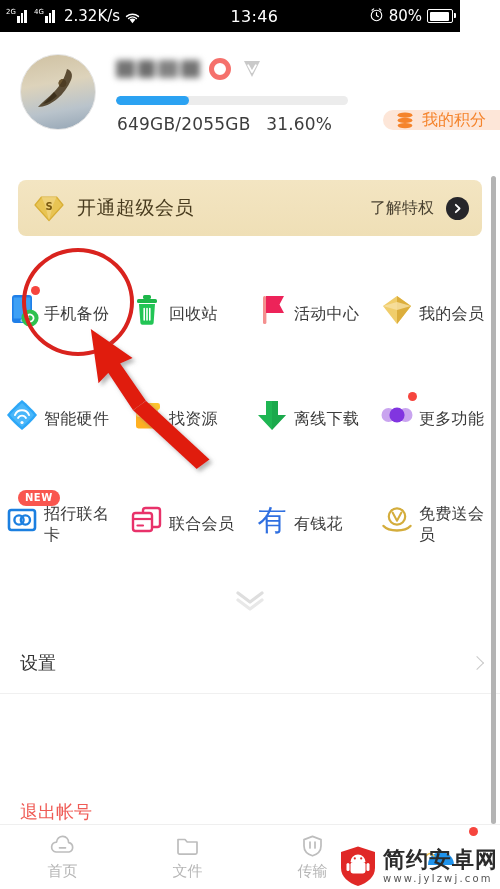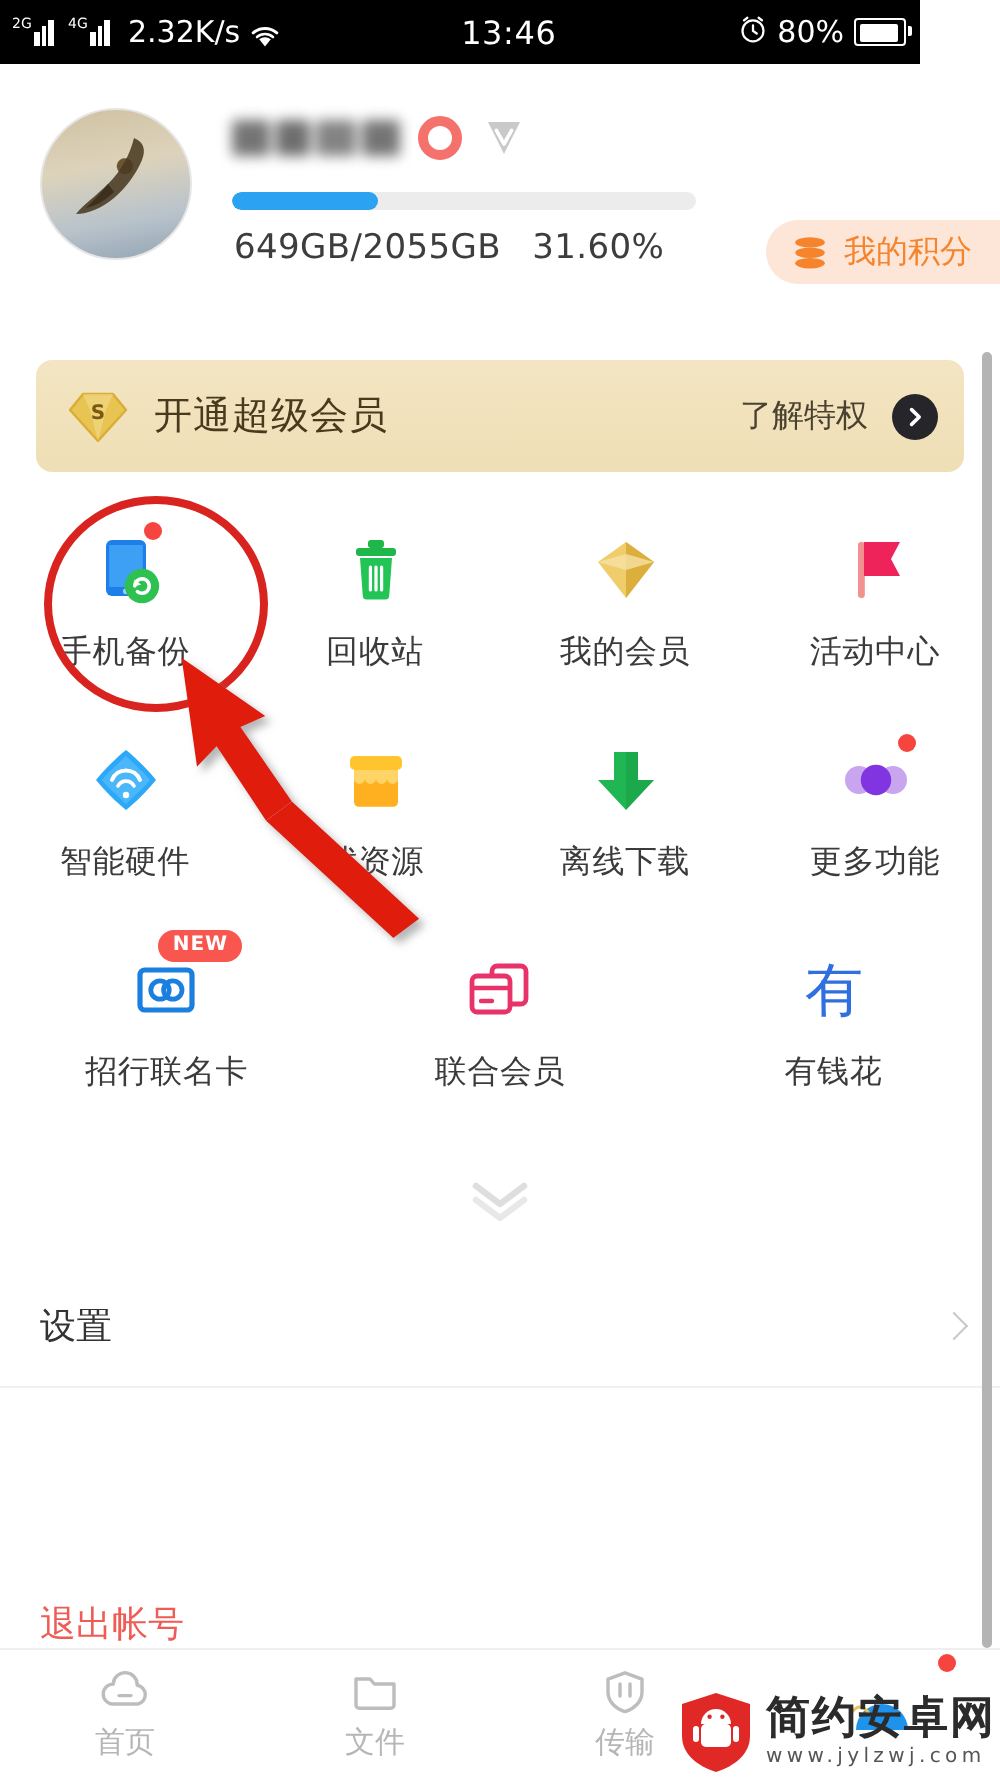--- a/index.html
+++ b/index.html
@@ -117,21 +117,21 @@
     position: absolute; left: 0; top: 0; bottom: 0;
     background: #2ba2f2; border-radius: 5px;
   }
   .quota-text {
     position: absolute; left: 117px; top: 82px;
     font-size: 17px; color: #3d3d3d; letter-spacing: .2px;
   }
   .quota-text .pct { margin-left: 10px; }
   .points-pill {
     position: absolute; right: 0; top: 78px;
-    height: 32px; padding: 0 14px 0 13px;
+    height: 20px; padding: 0 14px 0 13px;
     background: #fde6d8; border-radius: 18px 0 0 18px;
     display: flex; align-items: center; gap: 8px;
     color: #f5842c; font-size: 16px;
   }
   .coin-icon { width: 18px; height: 17px; position: relative; }
 
   
   .svip {
     position: absolute; left: 18px; top: 180px;
     width: 464px; height: 56px;
@@ -150,21 +150,21 @@
     display: flex; align-items: center; justify-content: center; flex: 0 0 auto;
   }
 
   
   .grid {
     position: absolute; left: 0; top: 252px; width: 500px;
   }
   .grid-row { display: flex; height: 105px; }
   .cell {
     flex: 1 1 25%;
-    display: flex; flex-direction: column; align-items: center;
+    display: flex; flex-direction: row; align-items: center;
     position: relative; padding-top: 11px; box-sizing: border-box;
   }
   .cell .ic { width: 44px; height: 44px; position: relative; }
   .cell .lbl {
     margin-top: 9px; font-size: 16px; color: #3b3b3b; letter-spacing: .3px;
   }
   .reddot {
     position: absolute; width: 9px; height: 9px; border-radius: 50%;
     background: #f6453e; right: 0px; top: -3px;
   }
@@ -380,35 +380,35 @@
             <rect x="18" y="7" width="8" height="4" rx="1.6" fill="#1db74a"></rect>
             <path d="M14 16 H30 L28.6 35 a2 2 0 0 1-2 1.8 H17.4 a2 2 0 0 1-2-1.8 Z" fill="#22c555"></path>
             <path d="M19.2 20.5 V32 M22 20.5 V32 M24.8 20.5 V32" stroke="#fff" stroke-width="1.6" stroke-linecap="round"></path>
           </svg>
         </span>
         <span class="lbl">回收站</span>
       </div>
       <div class="cell">
         <span class="ic">
           <svg width="44" height="44" viewBox="0 0 44 44">
+            <rect x="13" y="8" width="3.4" height="28" rx="1.6" fill="#f4908f"></rect>
+            <path d="M16 8 H34 L29.5 16.5 L34 25 H16 Z" fill="#ed2359"></path>
+          </svg>
+        </span>
+        <span class="lbl">活动中心</span>
+      </div>
+      <div class="cell">
+        <span class="ic">
+          <svg width="44" height="44" viewBox="0 0 44 44">
             <path d="M22 8 L36 18 L22 36 L8 18 Z" fill="#f0cd6b"></path>
             <path d="M22 8 L36 18 L22 36 Z" fill="#dcae3c"></path>
             <path d="M8 18 L22 14 L36 18 L22 22 Z" fill="#f7e1a5" opacity=".8"></path>
           </svg>
         </span>
         <span class="lbl">我的会员</span>
-      </div>
-      <div class="cell">
-        <span class="ic">
-          <svg width="44" height="44" viewBox="0 0 44 44">
-            <rect x="13" y="8" width="3.4" height="28" rx="1.6" fill="#f4908f"></rect>
-            <path d="M16 8 H34 L29.5 16.5 L34 25 H16 Z" fill="#ed2359"></path>
-          </svg>
-        </span>
-        <span class="lbl">活动中心</span>
       </div>
     </div>
 
     <div class="grid-row">
       <div class="cell">
         <span class="ic">
           <svg width="44" height="44" viewBox="0 0 44 44">
             <path d="M22 7 C27 11 33 17 37 22 C33 27 27 33 22 37 C17 33 11 27 7 22 C11 17 17 11 22 7 Z" fill="#2da7f7"></path>
             <path d="M22 10 C26 14 31 18 34 22 C31 26 26 30 22 34 C18 30 13 26 10 22 C13 18 18 14 22 10 Z" fill="#5dc1fb" opacity=".6"></path>
             <path d="M15 22 a7.5 7.5 0 0 1 14 0" stroke="#fff" stroke-width="2" fill="none" stroke-linecap="round"></path>
@@ -473,20 +473,30 @@
         </span>
         <span class="lbl">联合会员</span>
       </div>
       <div class="cell">
         <span class="ic">
           <svg width="44" height="44" viewBox="0 0 44 44">
             <text x="22" y="32" font-size="29" fill="#2f6fe0" text-anchor="middle" font-family="DejaVu Sans, sans-serif">有</text>
           </svg>
         </span>
         <span class="lbl">有钱花</span>
+      </div>
+      <div class="cell">
+        <span class="ic">
+          <svg width="44" height="44" viewBox="0 0 44 44">
+            <circle cx="22" cy="18.5" r="8.2" fill="none" stroke="#d4ad3c" stroke-width="2.2"></circle>
+            <path d="M17.6 14.5 L22 22.8 L26.4 14.5" stroke="#d4ad3c" stroke-width="2" fill="none" stroke-linecap="round" stroke-linejoin="round"></path>
+            <path d="M8.5 28 C14 34 30 34 35.5 28" stroke="#d4ad3c" stroke-width="2.4" fill="none" stroke-linecap="round"></path>
+          </svg>
+        </span>
+        <span class="lbl">免费送会员</span>
       </div>
     </div>
   </div>
 
   <div class="expand">
     <span>
       <svg width="34" height="24" viewBox="0 0 34 24">
         <path d="M5 5 L17 14 L29 5" stroke="#dedede" stroke-width="3.2" fill="none" stroke-linecap="round" stroke-linejoin="round"></path>
         <path d="M5 12 L17 21 L29 12" stroke="#e8e8e8" stroke-width="3.2" fill="none" stroke-linecap="round" stroke-linejoin="round"></path>
       </svg>

